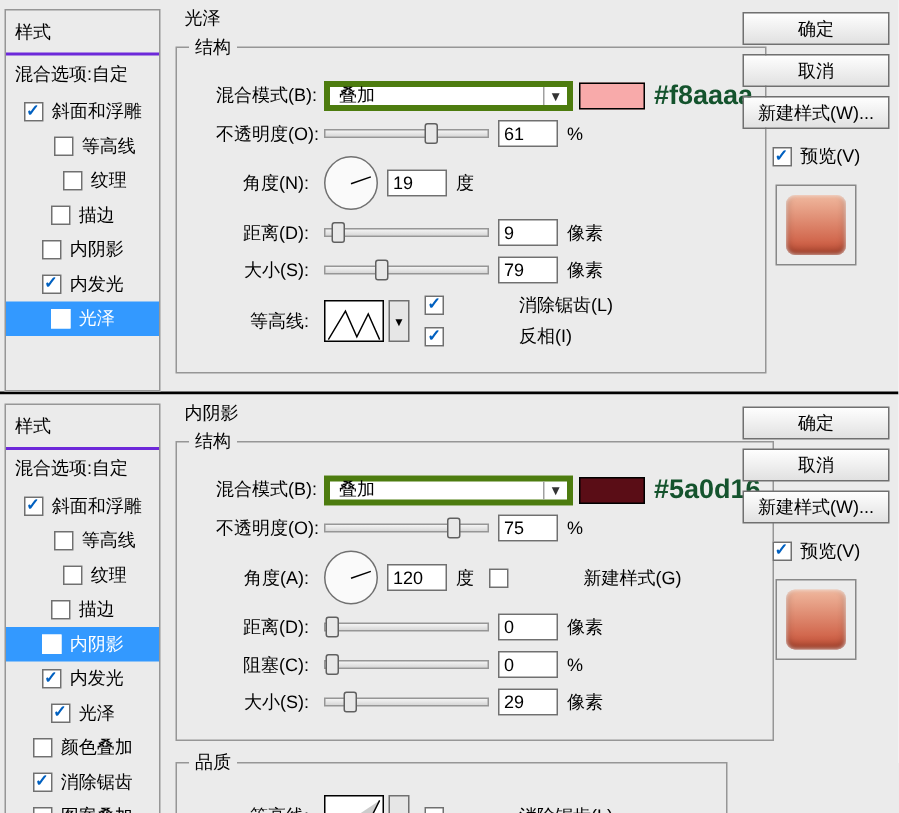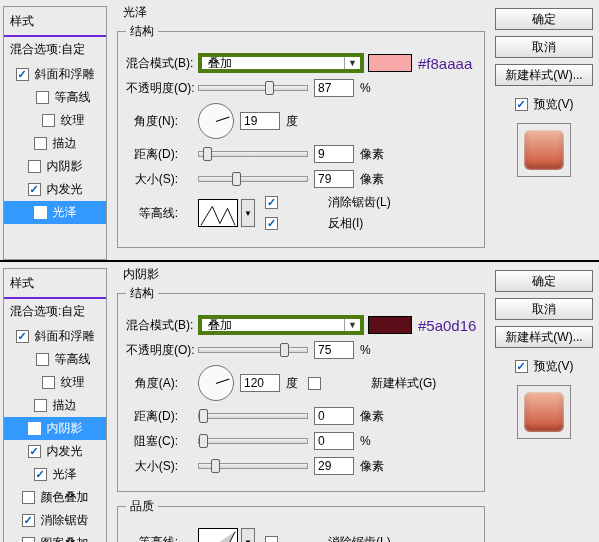--- a/index.html
+++ b/index.html
@@ -81,22 +81,23 @@
   }
   .row {
     display: flex;
     align-items: center;
     margin: 5px 0;
     min-height: 20px;
   }
   .label {
     width: 72px;
     text-align: right;
-    padding-right: 20px;
+    padding-right: 10px;
     white-space: nowrap;
+    margin-left: 18px;
   }
   .dropdown {
     position: relative;
     display: inline-flex;
     align-items: center;
     border: 4px solid #4d7c0f;
     background: #fff;
     height: 20px;
     width: 166px;
     padding: 0 18px 0 6px;
@@ -107,23 +108,23 @@
     border-left: 1px solid #a0a0a0;
     display:flex;align-items:center;justify-content:center;
     font-size: 9px; color:#333;
   }
   .swatch {
     width: 44px; height: 18px;
     border: 1px solid #000;
     margin-left: 4px;
   }
   .anno {
-    color: #4c1d95;
-    font-weight: normal;
-    font-size: 15px;
+    color: #14532d;
+    font-weight: bold;
+    font-size: 18px;
     margin-left: 6px;
   }
   .slider-track {
     position: relative;
     height: 6px;
     border: 1px solid #969696;
     background: linear-gradient(#f4f4f4,#d7d7d7);
     width: 110px;
     margin-right: 6px;
   }
@@ -263,21 +264,21 @@
         </div>
         <div class="swatch" style="background:#f8aaaa"></div>
         <span class="anno">#f8aaaa</span>
       </div>
 
       <div class="row">
         <div class="label">不透明度(O):</div>
         <div class="slider-track">
             <div class="slider-thumb" style="left:61%"></div>
           </div>
-        <div class="numbox">87</div>
+        <div class="numbox">61</div>
         <span class="unit">%</span>
       </div>
 
       <div class="row">
         <div class="label">角度(N):</div>
         <div class="dial" style="--ang:19deg">
             <style>.dial::after{transform:rotate(-19deg);}</style>
           </div>
         <div class="numbox">19</div>
         <span class="unit">度</span>

